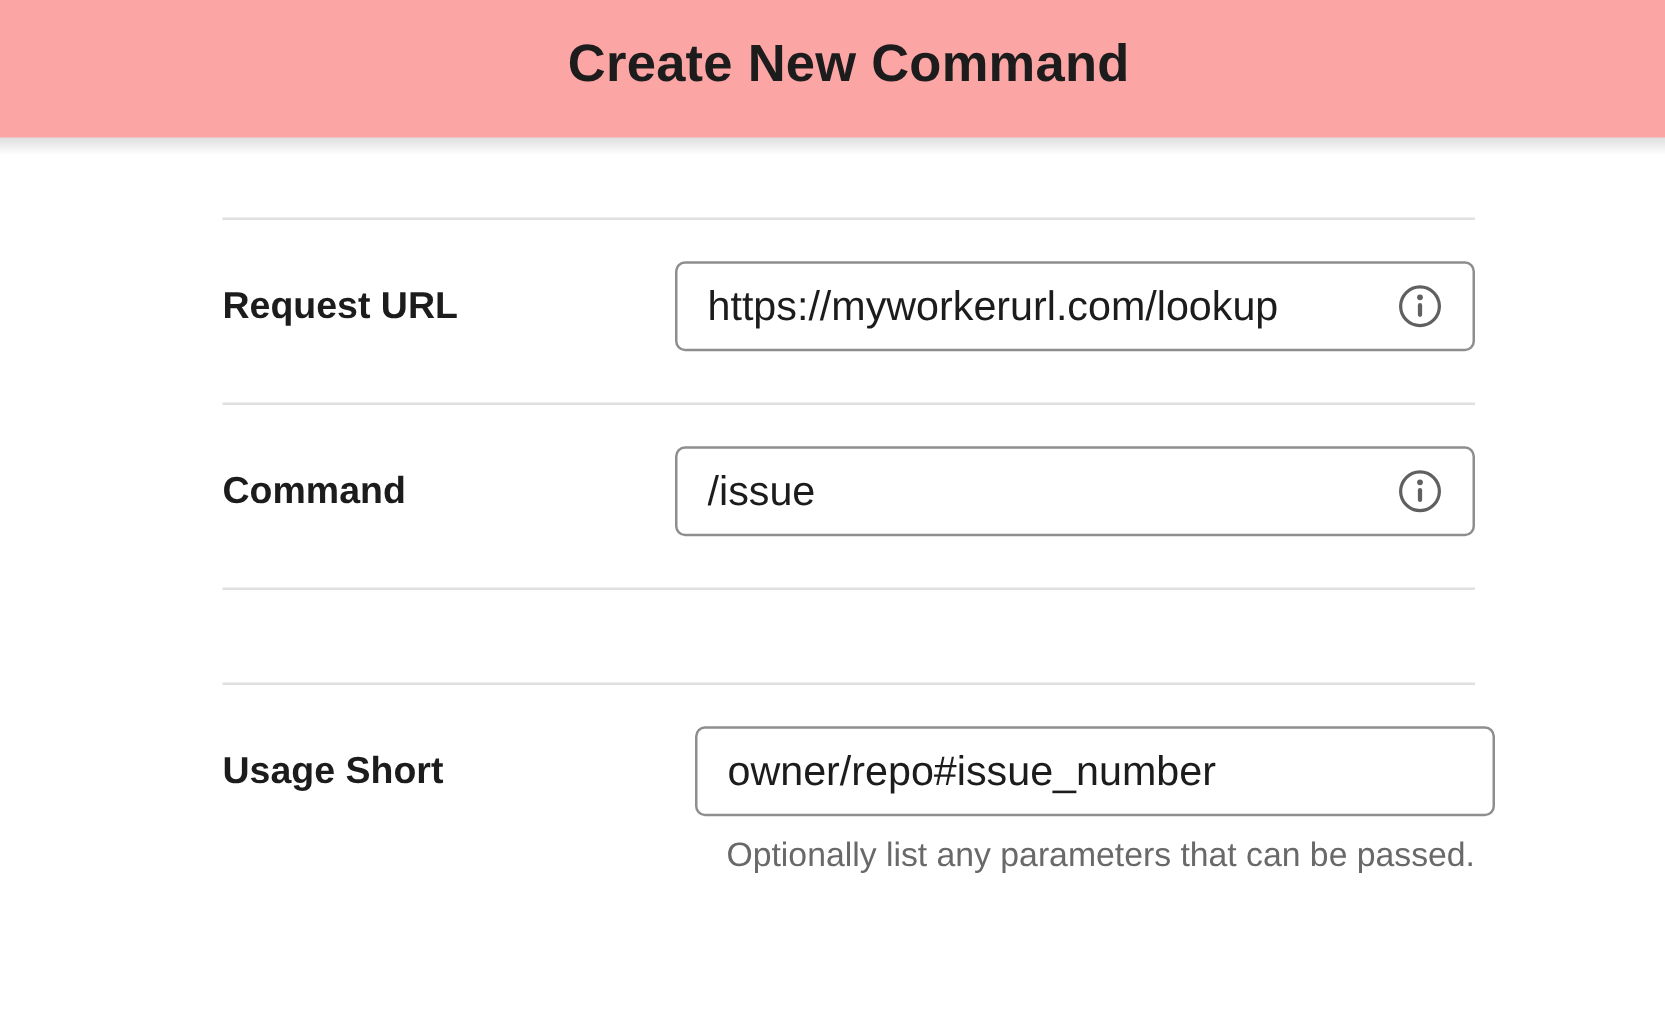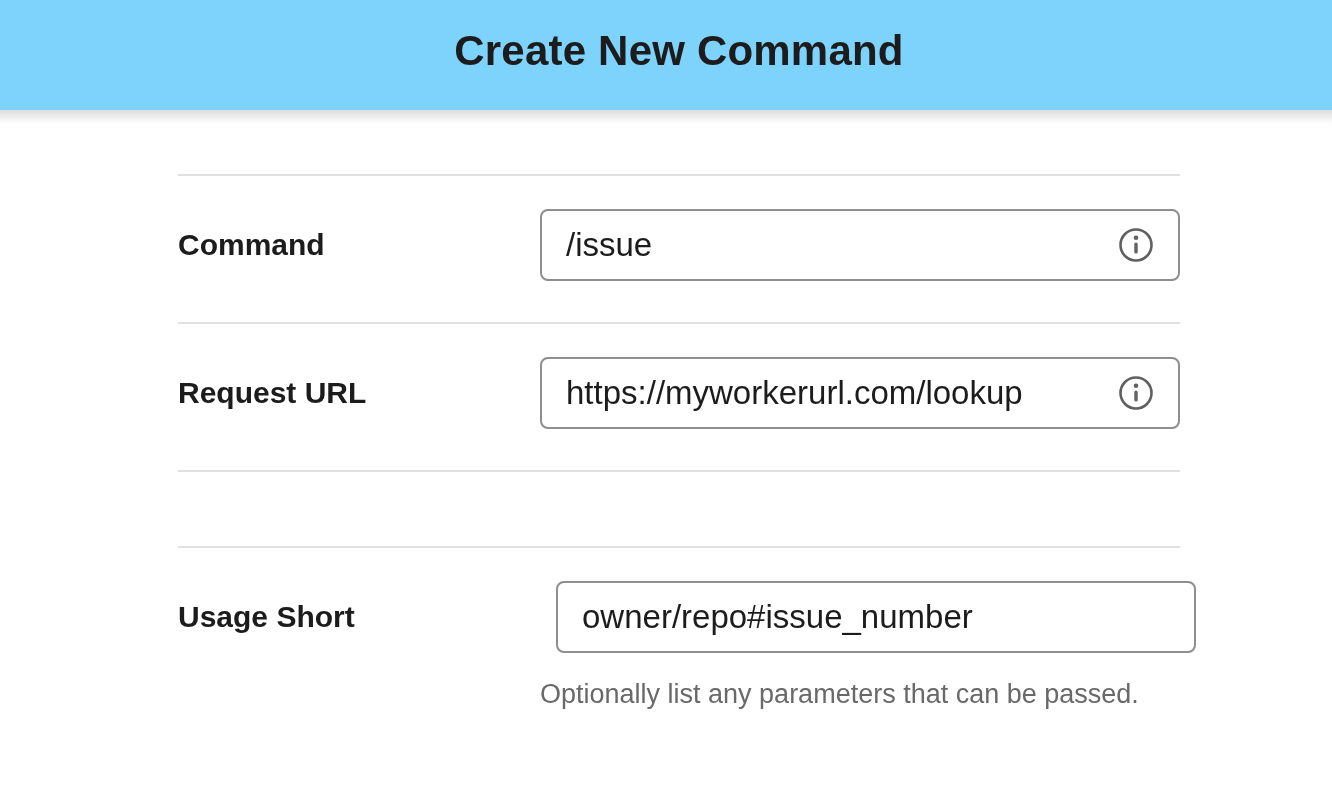--- a/index.html
+++ b/index.html
@@ -6,21 +6,21 @@
   html, body {
     width: 1332px; height: 810px;
     background: #ffffff;
     font-family: "Liberation Sans", "DejaVu Sans", sans-serif;
     color: #1d1c1d;
     overflow: hidden;
   }
   .header {
     position: relative;
     height: 110px;
-    background: #7dd3fc;
+    background: #fca5a5;
     display: flex;
     align-items: center;
   }
   .header::after {
     content: "";
     position: absolute;
     left: 0; right: 0; top: 110px;
     height: 14px;
     background: linear-gradient(to bottom, rgba(0,0,0,0.13), rgba(0,0,0,0.0));
     pointer-events: none;
@@ -72,52 +72,53 @@
   }
   .info-icon {
     position: absolute;
     right: 26px;
     top: 50%;
     transform: translateY(-50%);
     width: 36px; height: 36px;
     display: block;
   }
   .help-text {
-    margin-top: 26px;
+    margin-top: 16px;
     font-size: 27px;
     color: #696969;
+    text-align: right;
   }
 </style>
 </head>
 <body>
 
 <header class="header">
   <div class="header-inner">
     <h1 class="page-title">Create New Command</h1>
   </div>
 </header>
 
 <main class="main">
 
   <div class="form-row">
-    <div class="field-label">Command</div>
+    <div class="field-label">Request URL</div>
     <div class="input-wrap">
-      <input type="text" class="text-input" value="/issue" style="">
+      <input type="text" class="text-input" value="https://myworkerurl.com/lookup" style="">
       <svg class="info-icon" viewBox="0 0 36 36">
         <circle cx="18" cy="18" r="15.5" fill="none" stroke="#616061" stroke-width="2.6"></circle>
         <circle cx="18" cy="10.8" r="2.3" fill="#616061"></circle>
         <rect x="16.3" y="15.4" width="3.4" height="11.2" rx="1.7" fill="#616061"></rect>
       </svg>
     </div>
   </div>
 
   <div class="form-row">
-    <div class="field-label">Request URL</div>
+    <div class="field-label">Command</div>
     <div class="input-wrap">
-      <input type="text" class="text-input" value="https://myworkerurl.com/lookup" style="">
+      <input type="text" class="text-input" value="/issue" style="">
       <svg class="info-icon" viewBox="0 0 36 36">
         <circle cx="18" cy="18" r="15.5" fill="none" stroke="#616061" stroke-width="2.6"></circle>
         <circle cx="18" cy="10.8" r="2.3" fill="#616061"></circle>
         <rect x="16.3" y="15.4" width="3.4" height="11.2" rx="1.7" fill="#616061"></rect>
       </svg>
     </div>
   </div>
 
   <div class="form-row">
   </div>

